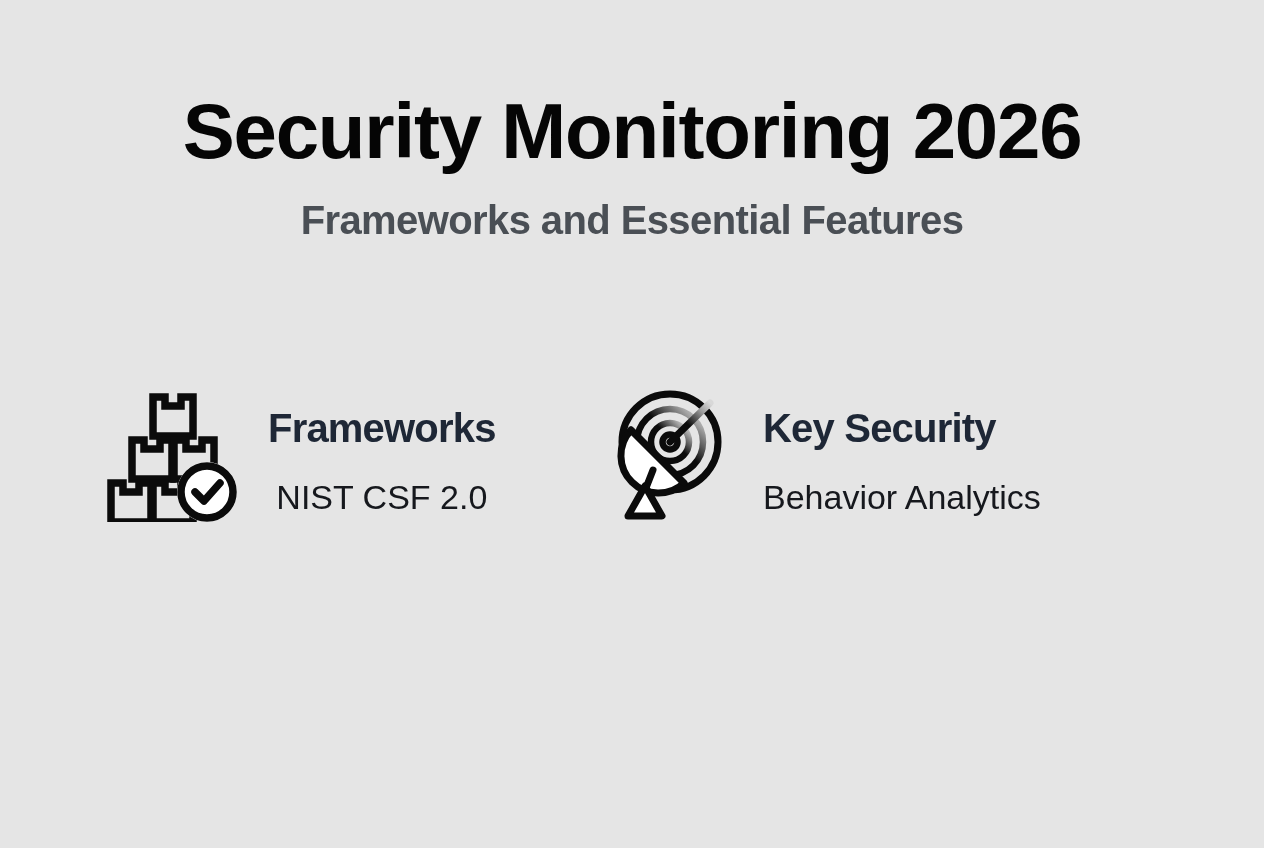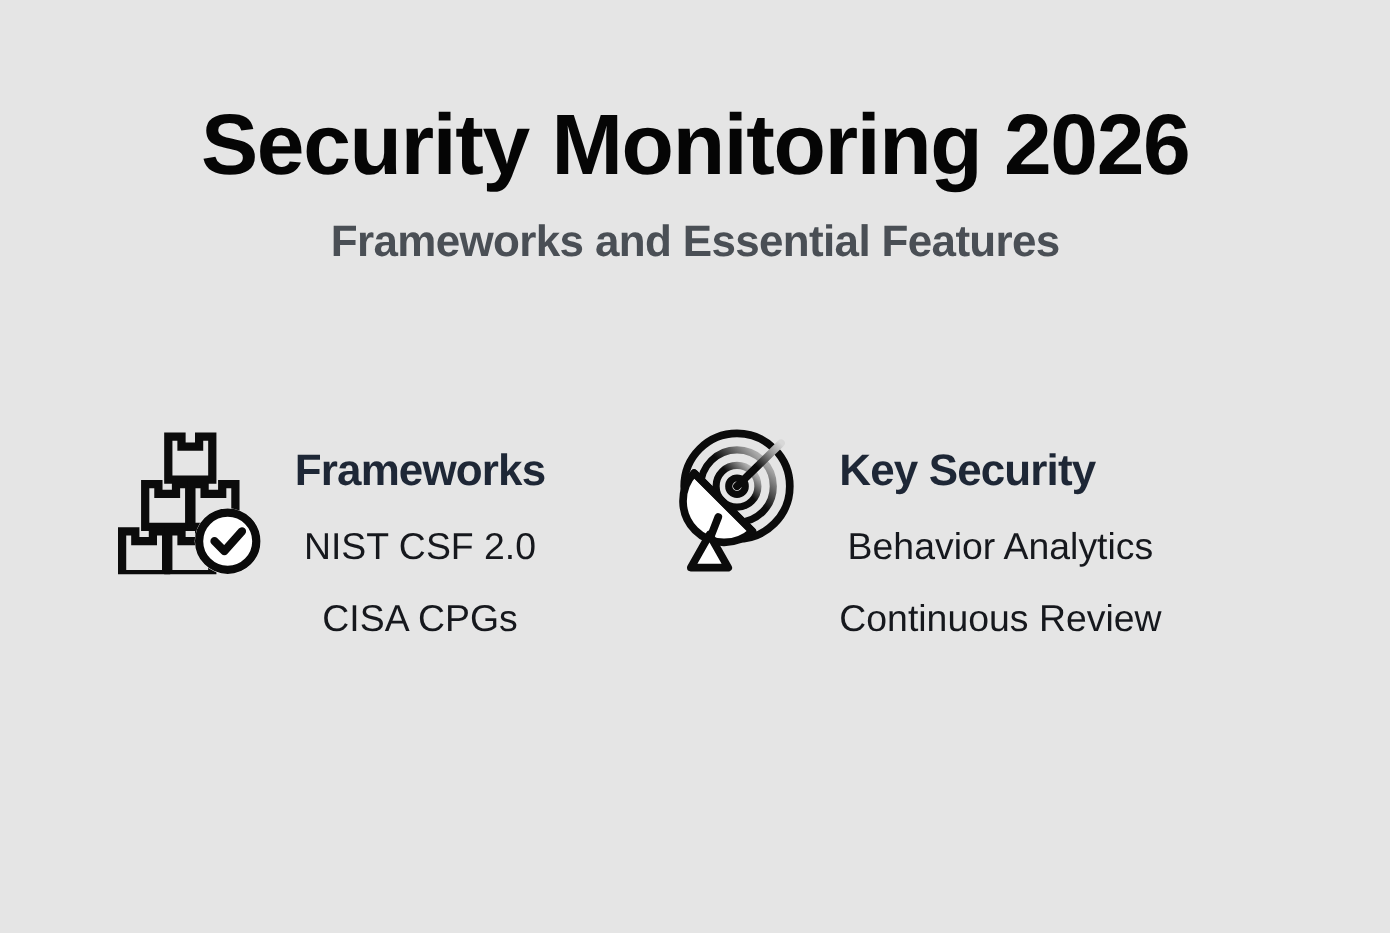--- a/index.html
+++ b/index.html
@@ -144,21 +144,20 @@
           <circle cx="104" cy="110" r="30" fill="#ffffff"></circle>
           <circle cx="104" cy="110" r="26" fill="none" stroke="#0b0b0b" stroke-width="7.5"></circle>
           <path d="M92 110 L101 119 L117 101" fill="none" stroke="#0b0b0b" stroke-width="7.5" stroke-linecap="round" stroke-linejoin="round"></path>
         </svg>
       </div>
 
       <div class="col-body">
         <div class="col-heading">Frameworks</div>
         <ul class="col-items">
           <li class="col-item">NIST CSF 2.0</li>
-          <li class="col-item">CISA CPGs</li>
         </ul>
       </div>
     </div>
 
     <div class="column column-right">
 
       <div class="col-icon">
         <svg width="140" height="140" viewBox="0 0 140 140" xmlns="http://www.w3.org/2000/svg">
           <defs>
             <linearGradient id="sweepFade" x1="0" y1="1" x2="1" y2="0">
@@ -191,19 +190,18 @@
           <line x1="55" y1="88" x2="46" y2="111" stroke="#0b0b0b" stroke-width="7" stroke-linecap="round"></line>
 
           <path d="M30 134 L47 104 L64 134 Z" fill="#ffffff" stroke="#0b0b0b" stroke-width="7" stroke-linejoin="round"></path>
         </svg>
       </div>
 
       <div class="col-body">
         <div class="col-heading">Key Security</div>
         <ul class="col-items">
           <li class="col-item">Behavior Analytics</li>
-          <li class="col-item">Continuous Review</li>
         </ul>
       </div>
     </div>
 
   </div>
 </div>
 
 </body></html>

